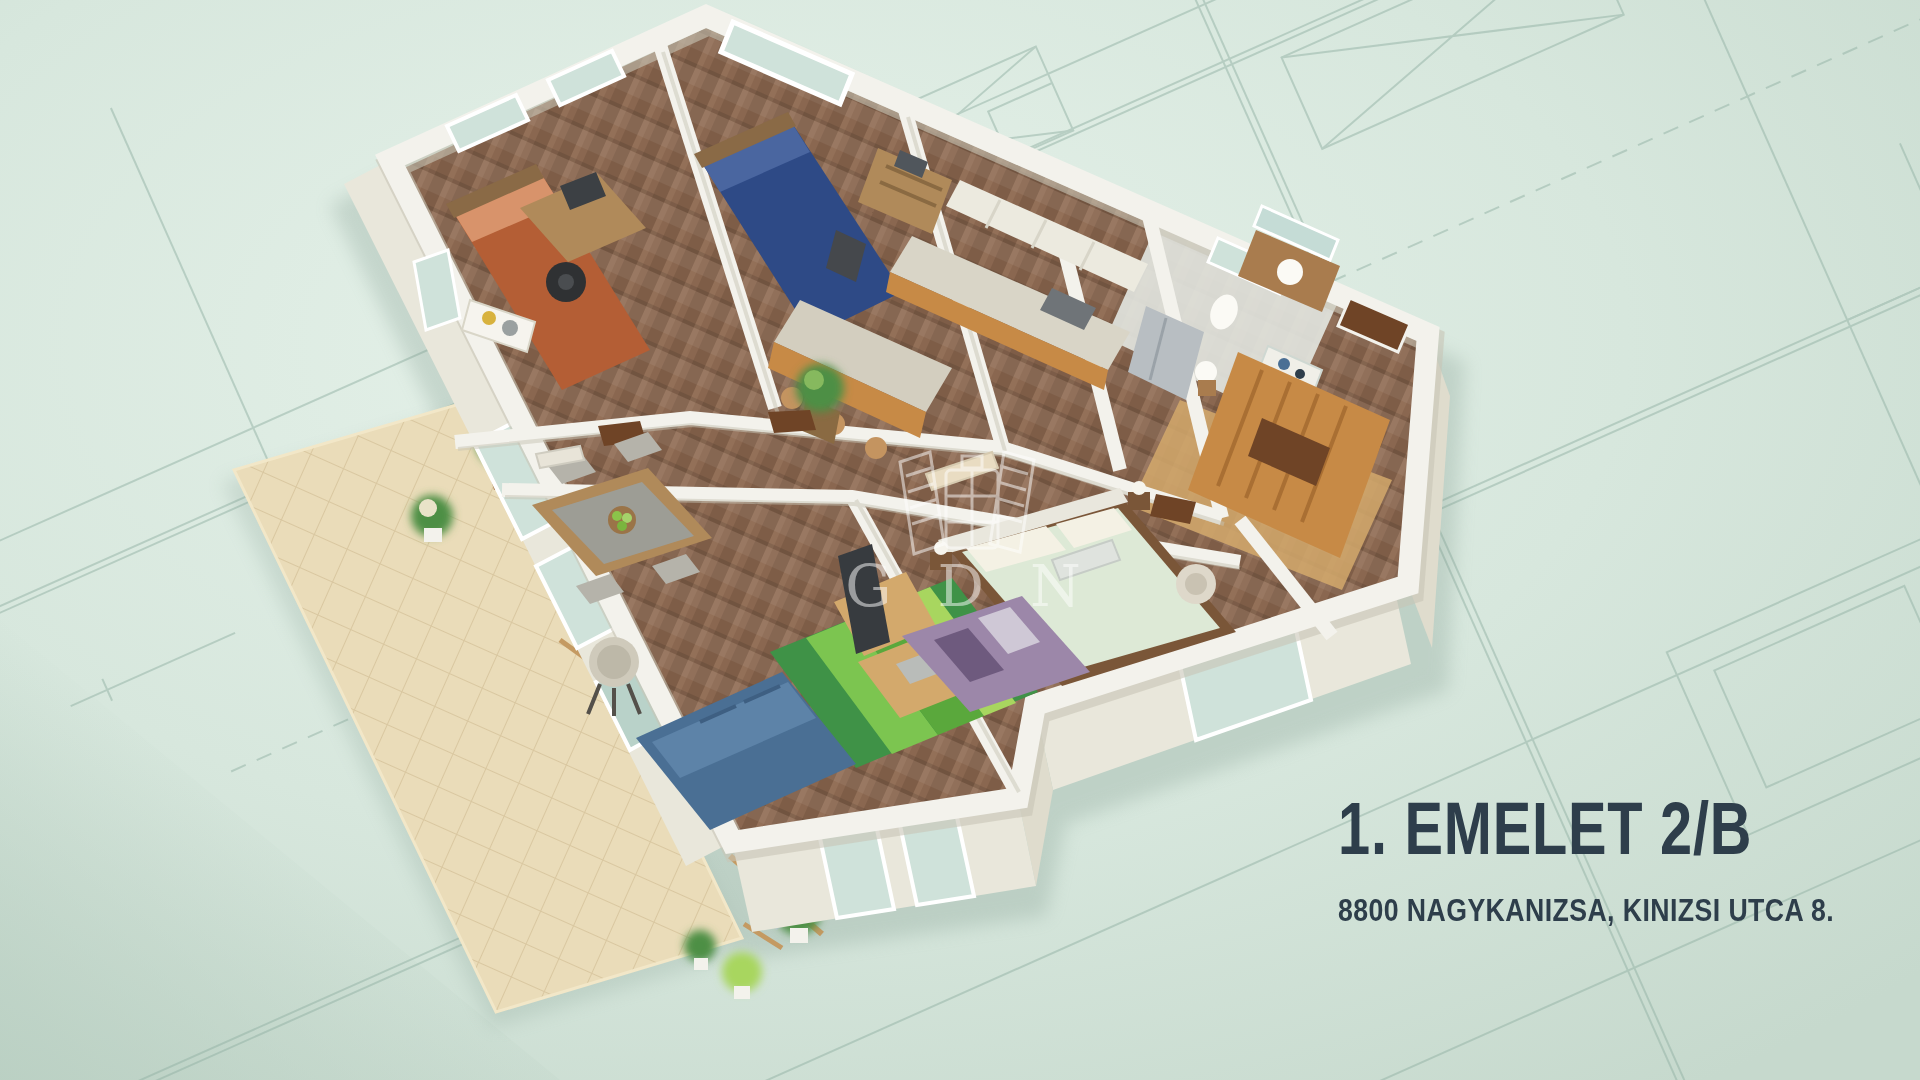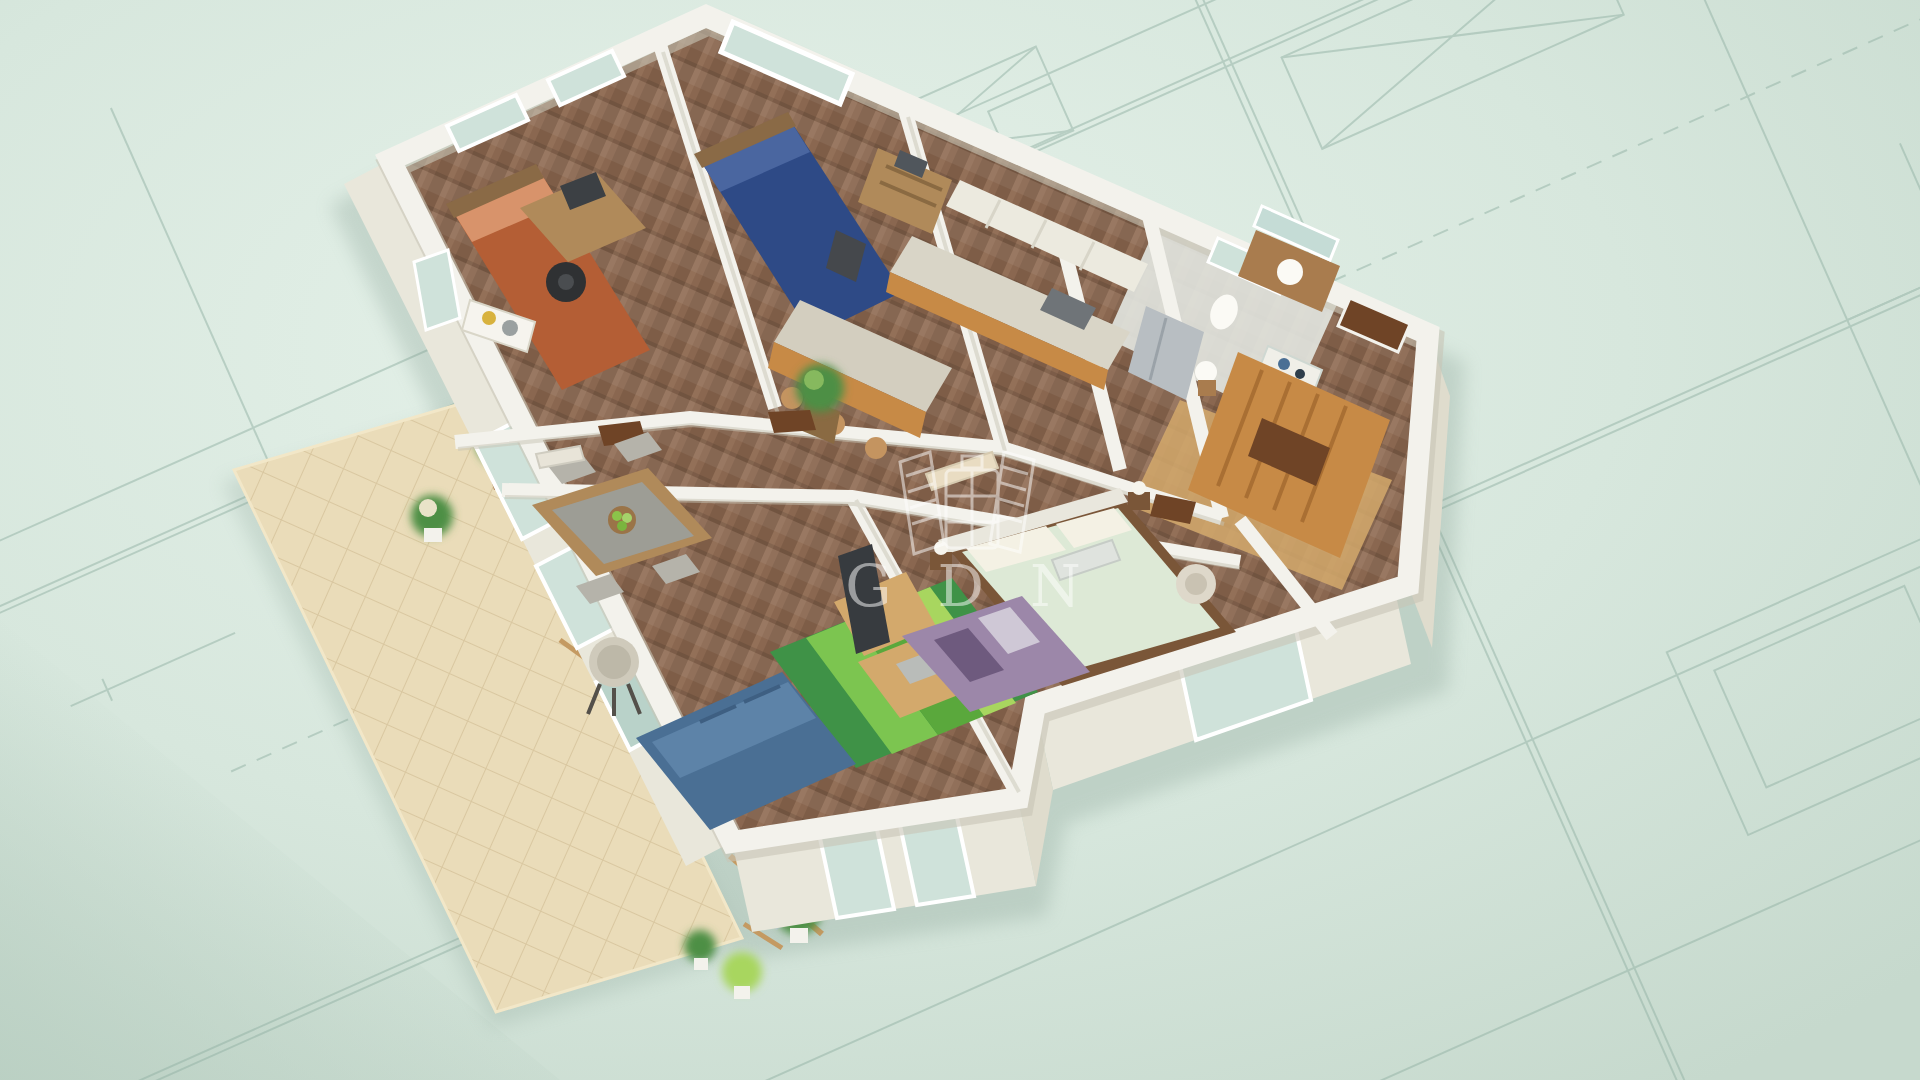--- a/index.html
+++ b/index.html
@@ -350,14 +350,18 @@
       <rect x="946" y="470" width="52" height="78" rx="5"></rect>
       <line x1="972" y1="470" x2="972" y2="548"></line>
       <line x1="946" y1="496" x2="998" y2="496"></line>
       <line x1="946" y1="522" x2="998" y2="522"></line>
       <rect x="962" y="456" width="20" height="12"></rect>
     </g>
     <text x="986" y="606" text-anchor="middle" font-family="DejaVu Serif, serif" font-size="58" letter-spacing="46" fill="var(--watermark)">GDN</text>
   </g>
 </svg>
 
-
+<div class="caption">
+  <div class="caption-title">1. EMELET 2/B</div>
+  <div class="caption-address">8800 NAGYKANIZSA, KINIZSI UTCA 8.</div>
 </div>
 
+</div>
+
 </body></html>

